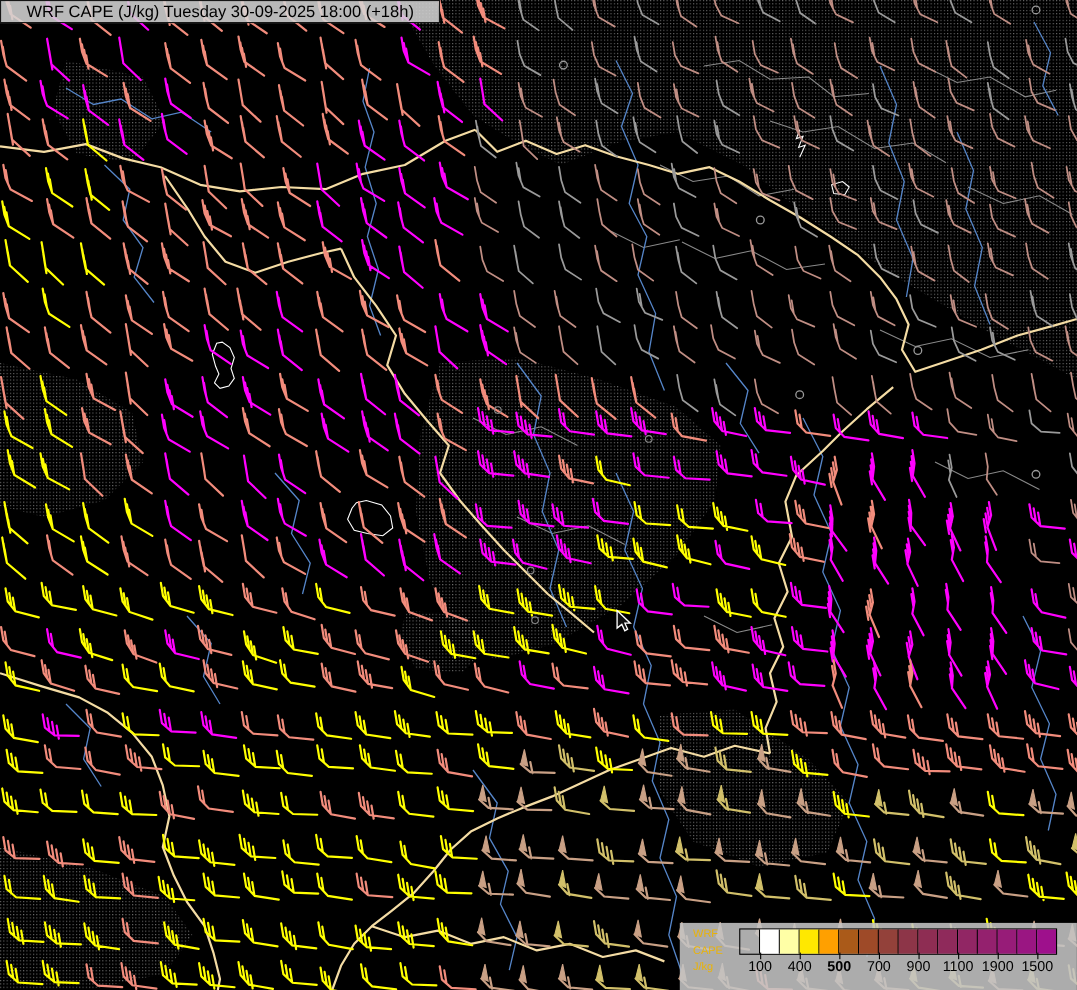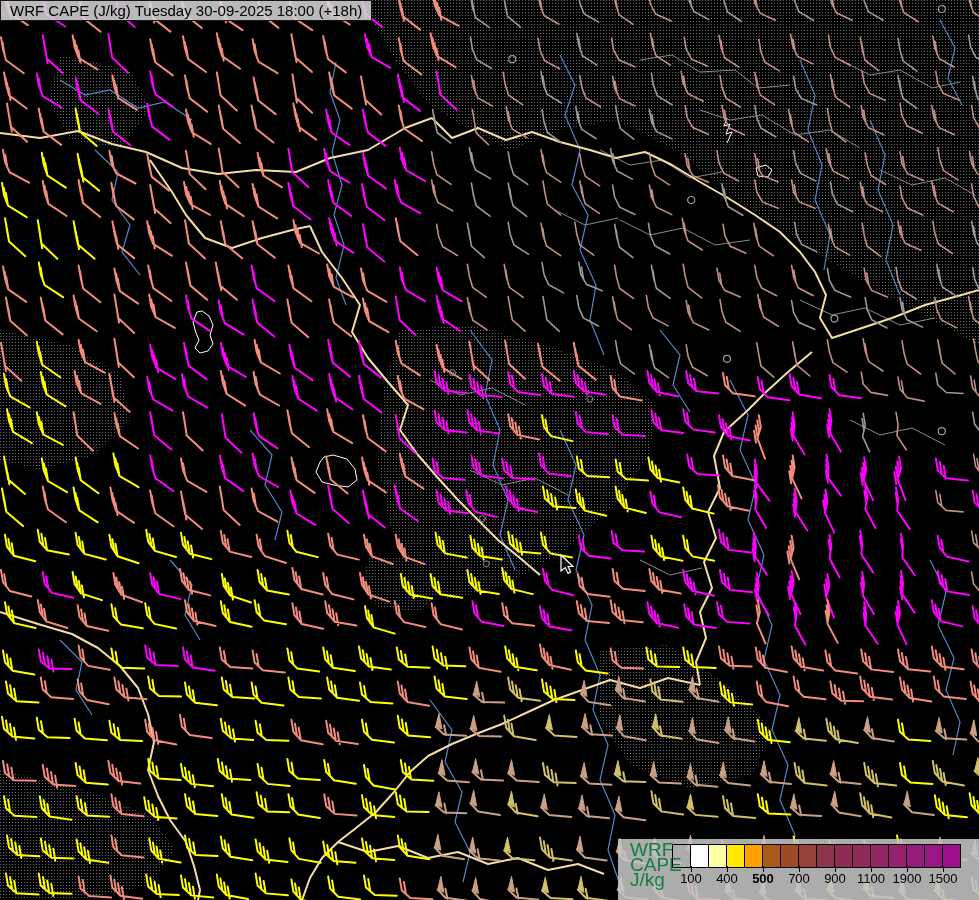--- a/index.html
+++ b/index.html
@@ -1,26 +1,26 @@
 <!DOCTYPE html>
 <html><head>
 <meta charset="utf-8">
 <style>
   html,body{margin:0;padding:0;background:#000;}
   #stage{position:relative;width:979px;height:900px;background:#000;overflow:hidden;
          font-family:"Liberation Sans", sans-serif;}
   #mapsvg{position:absolute;left:0;top:0;width:979px;height:900px;}
   .titlebox{position:absolute;left:0;background:rgba(213,213,213,0.87);
             border:1px solid #161616;color:#000;font-size:15px;line-height:19px;
-            padding:0 9px;white-space:nowrap;}
+            padding:0 23px;white-space:nowrap;}
   #title1{top:0;}
   #title2{top:21px;}
   .legend{position:absolute;left:618px;top:839px;width:361px;height:61px;
           background:rgba(196,196,196,0.88);}
-  .legend-labels{position:absolute;left:12px;top:3px;font-size:19px;color:#15803d;line-height:15px;}
+  .legend-labels{position:absolute;left:12px;top:3px;font-size:10px;color:#eab308;line-height:15px;}
   .legend-bar{position:absolute;left:54px;top:5px;height:22px;display:flex;
               border:1px solid #000;box-sizing:content-box;}
   .legend-box{width:17px;height:22px;border-right:1px solid #000;box-sizing:content-box;}
   .legend-box:last-child{border-right:none;}
   .legend-tick{position:absolute;top:27px;width:1px;height:6px;background:#000;}
   .legend-ticklabel{position:absolute;top:32px;width:44px;margin-left:-22px;
                     text-align:center;font-size:13px;color:#000;}
 </style>
 </head>
 <body>

